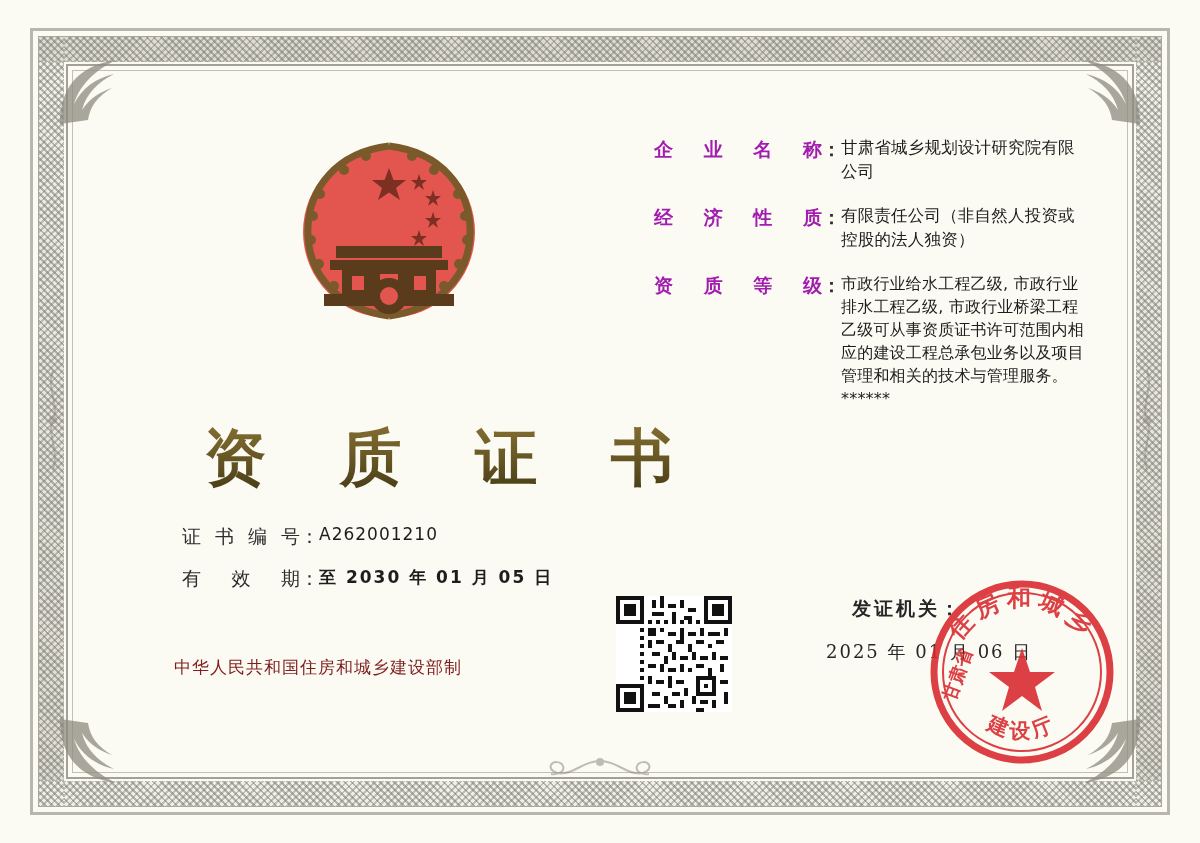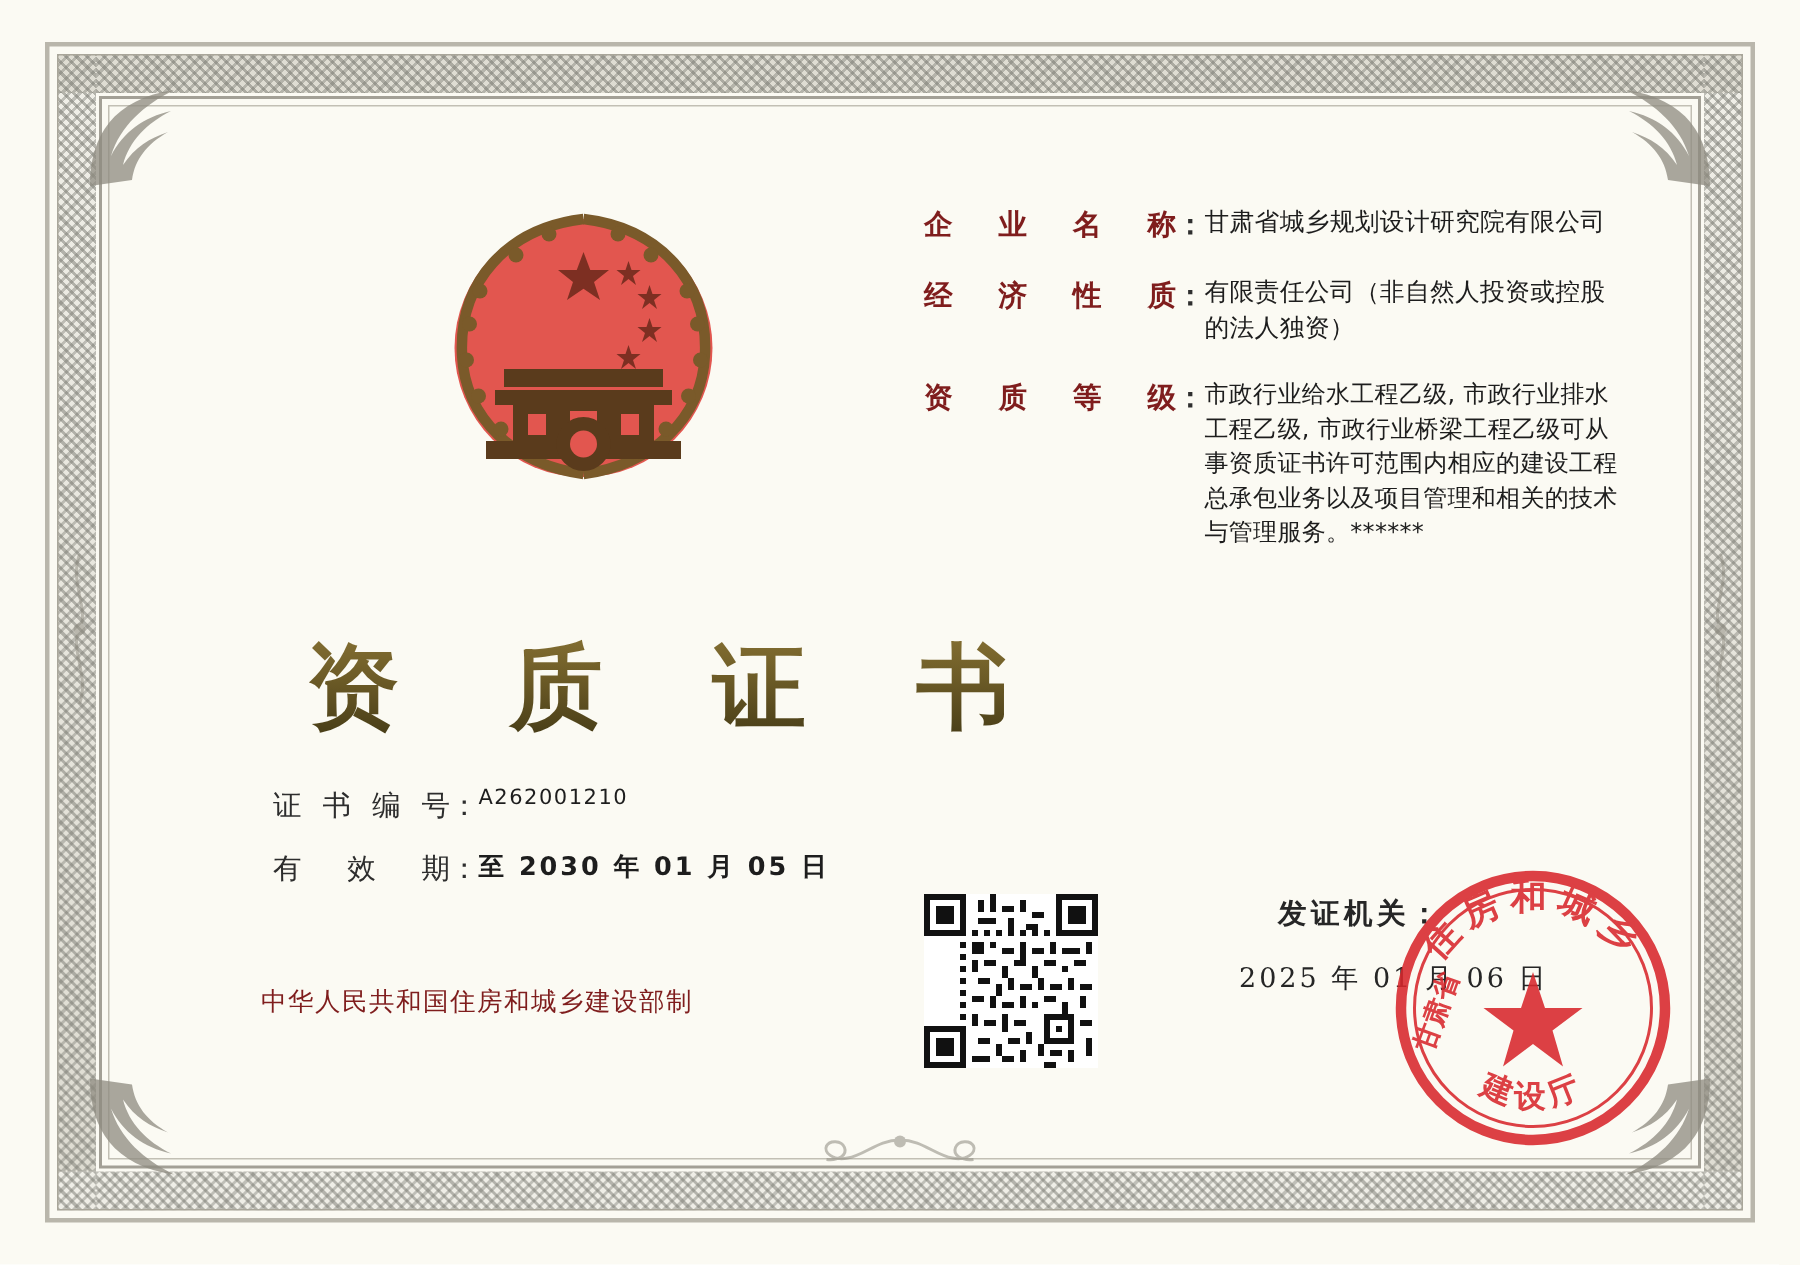--- a/index.html
+++ b/index.html
@@ -168,22 +168,23 @@
     margin-bottom: 20px;
   }
   .field-label {
     width: 168px;
     flex: 0 0 168px;
     text-align: justify;
     text-align-last: justify;
     font-family: "DejaVu Serif", "Liberation Serif", serif;
     font-size: 19px;
     font-weight: bold;
-    color: #7f1d1d;
+    color: #a21caf;
     padding-top: 1px;
+    margin-left: 38px;
   }
   .field-colon {
     flex: 0 0 14px;
     font-size: 19px;
     font-weight: bold;
     color: #2f2f2f;
     padding-top: 1px;
   }
   .field-value {
     flex: 1;
@@ -219,21 +220,21 @@
     font-size: 19px;
     color: #2d2d2d;
   }
   .ll-colon {
     flex: 0 0 14px;
     font-size: 19px;
     color: #2d2d2d;
   }
   .ll-value {
     font-family: "DejaVu Sans", "Liberation Sans", sans-serif;
-    font-size: 14px;
+    font-size: 17px;
     color: #1d1d1d;
     letter-spacing: 1px;
   }
   .ll-value.spaced {
     letter-spacing: 2px;
     font-size: 17px;
     font-weight: bold;
   }
 
   .ministry {

